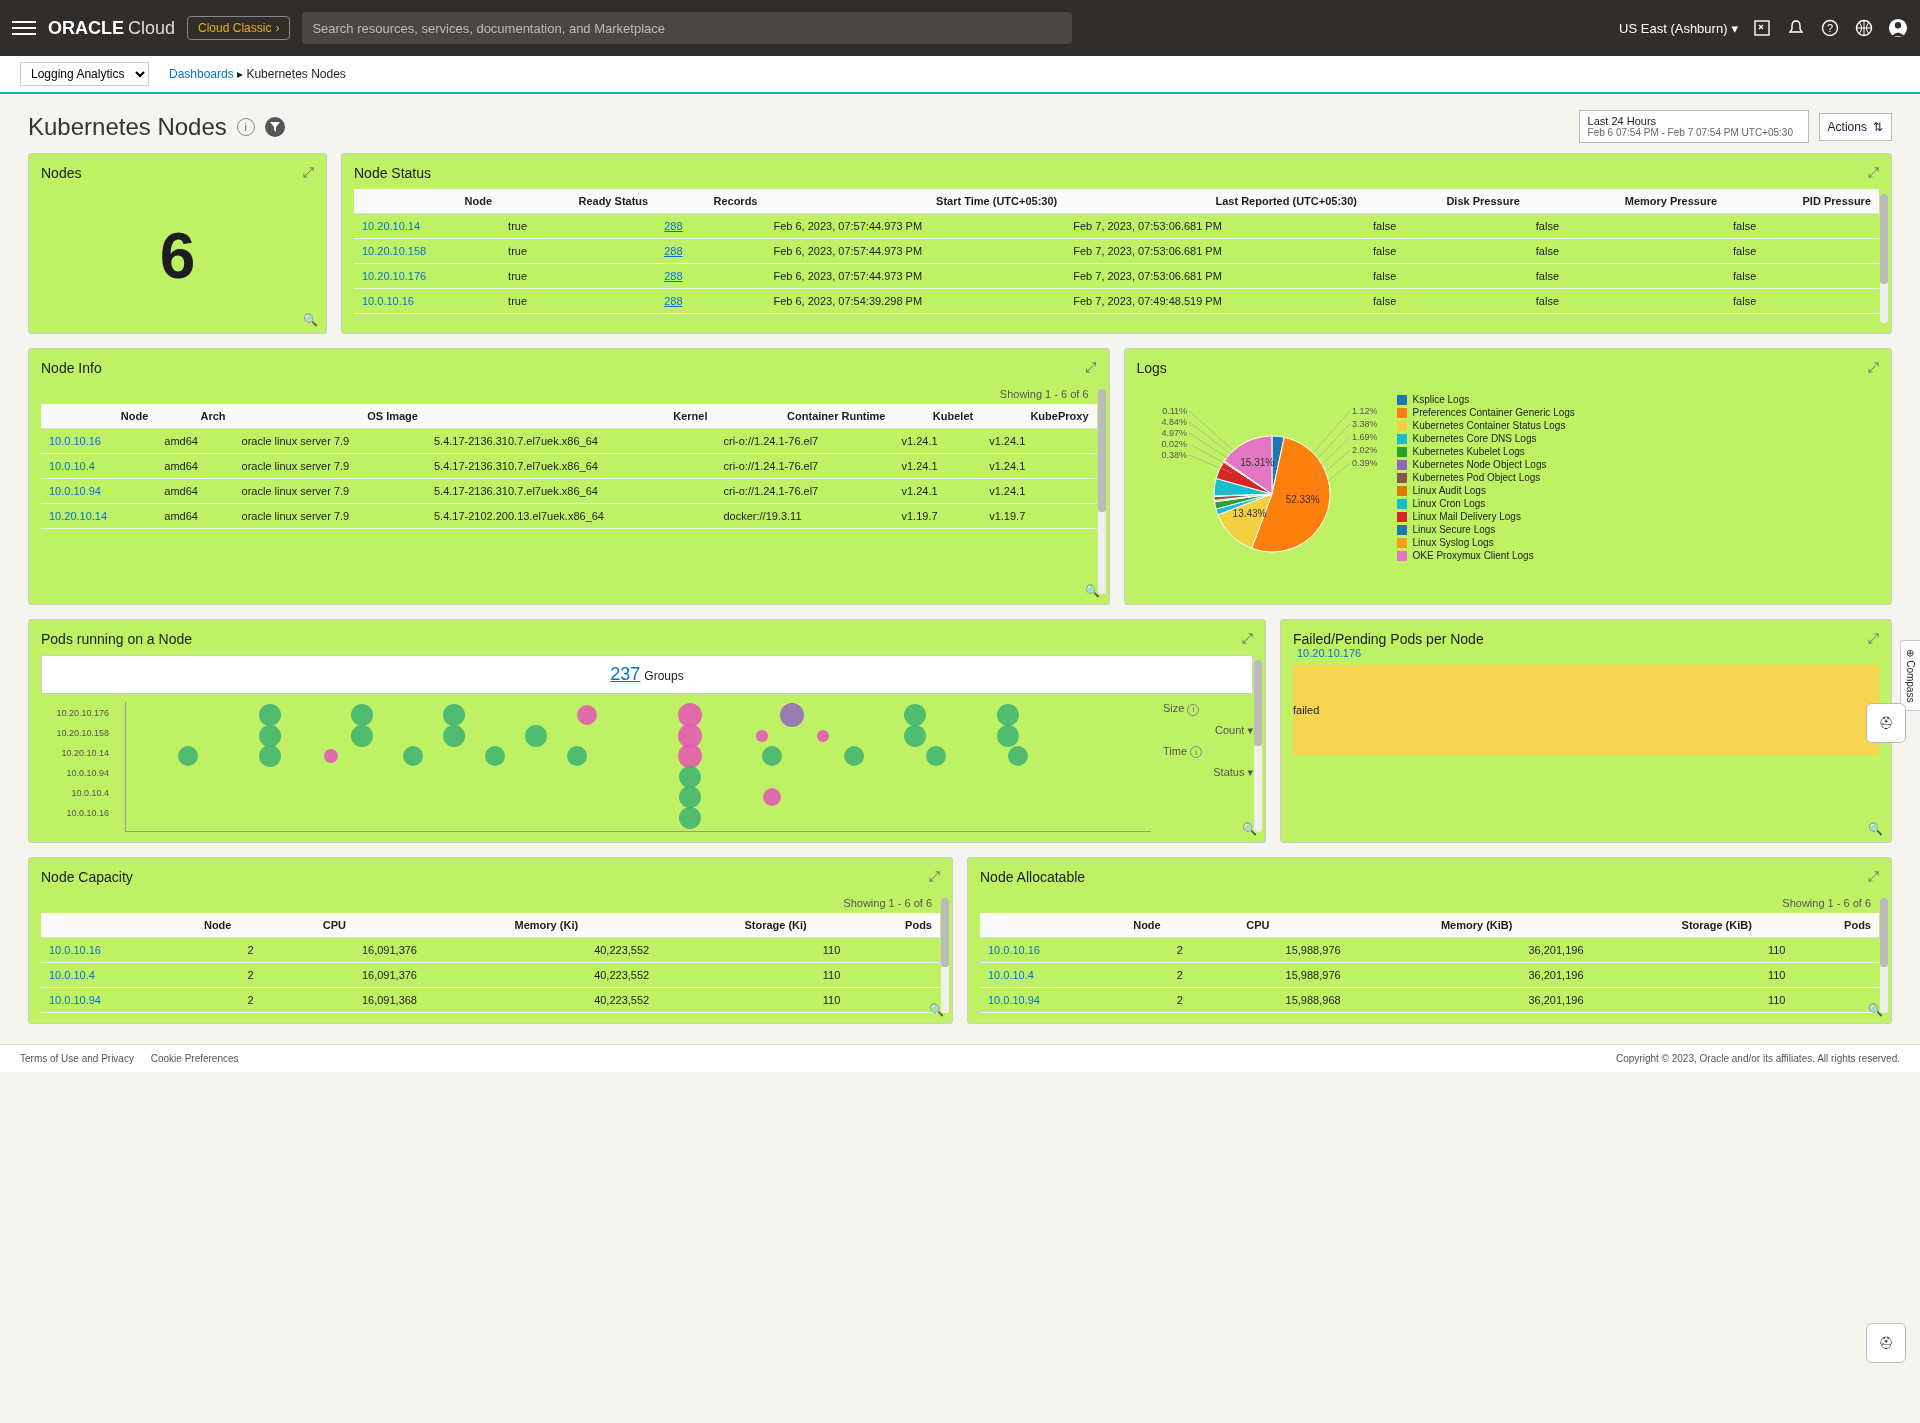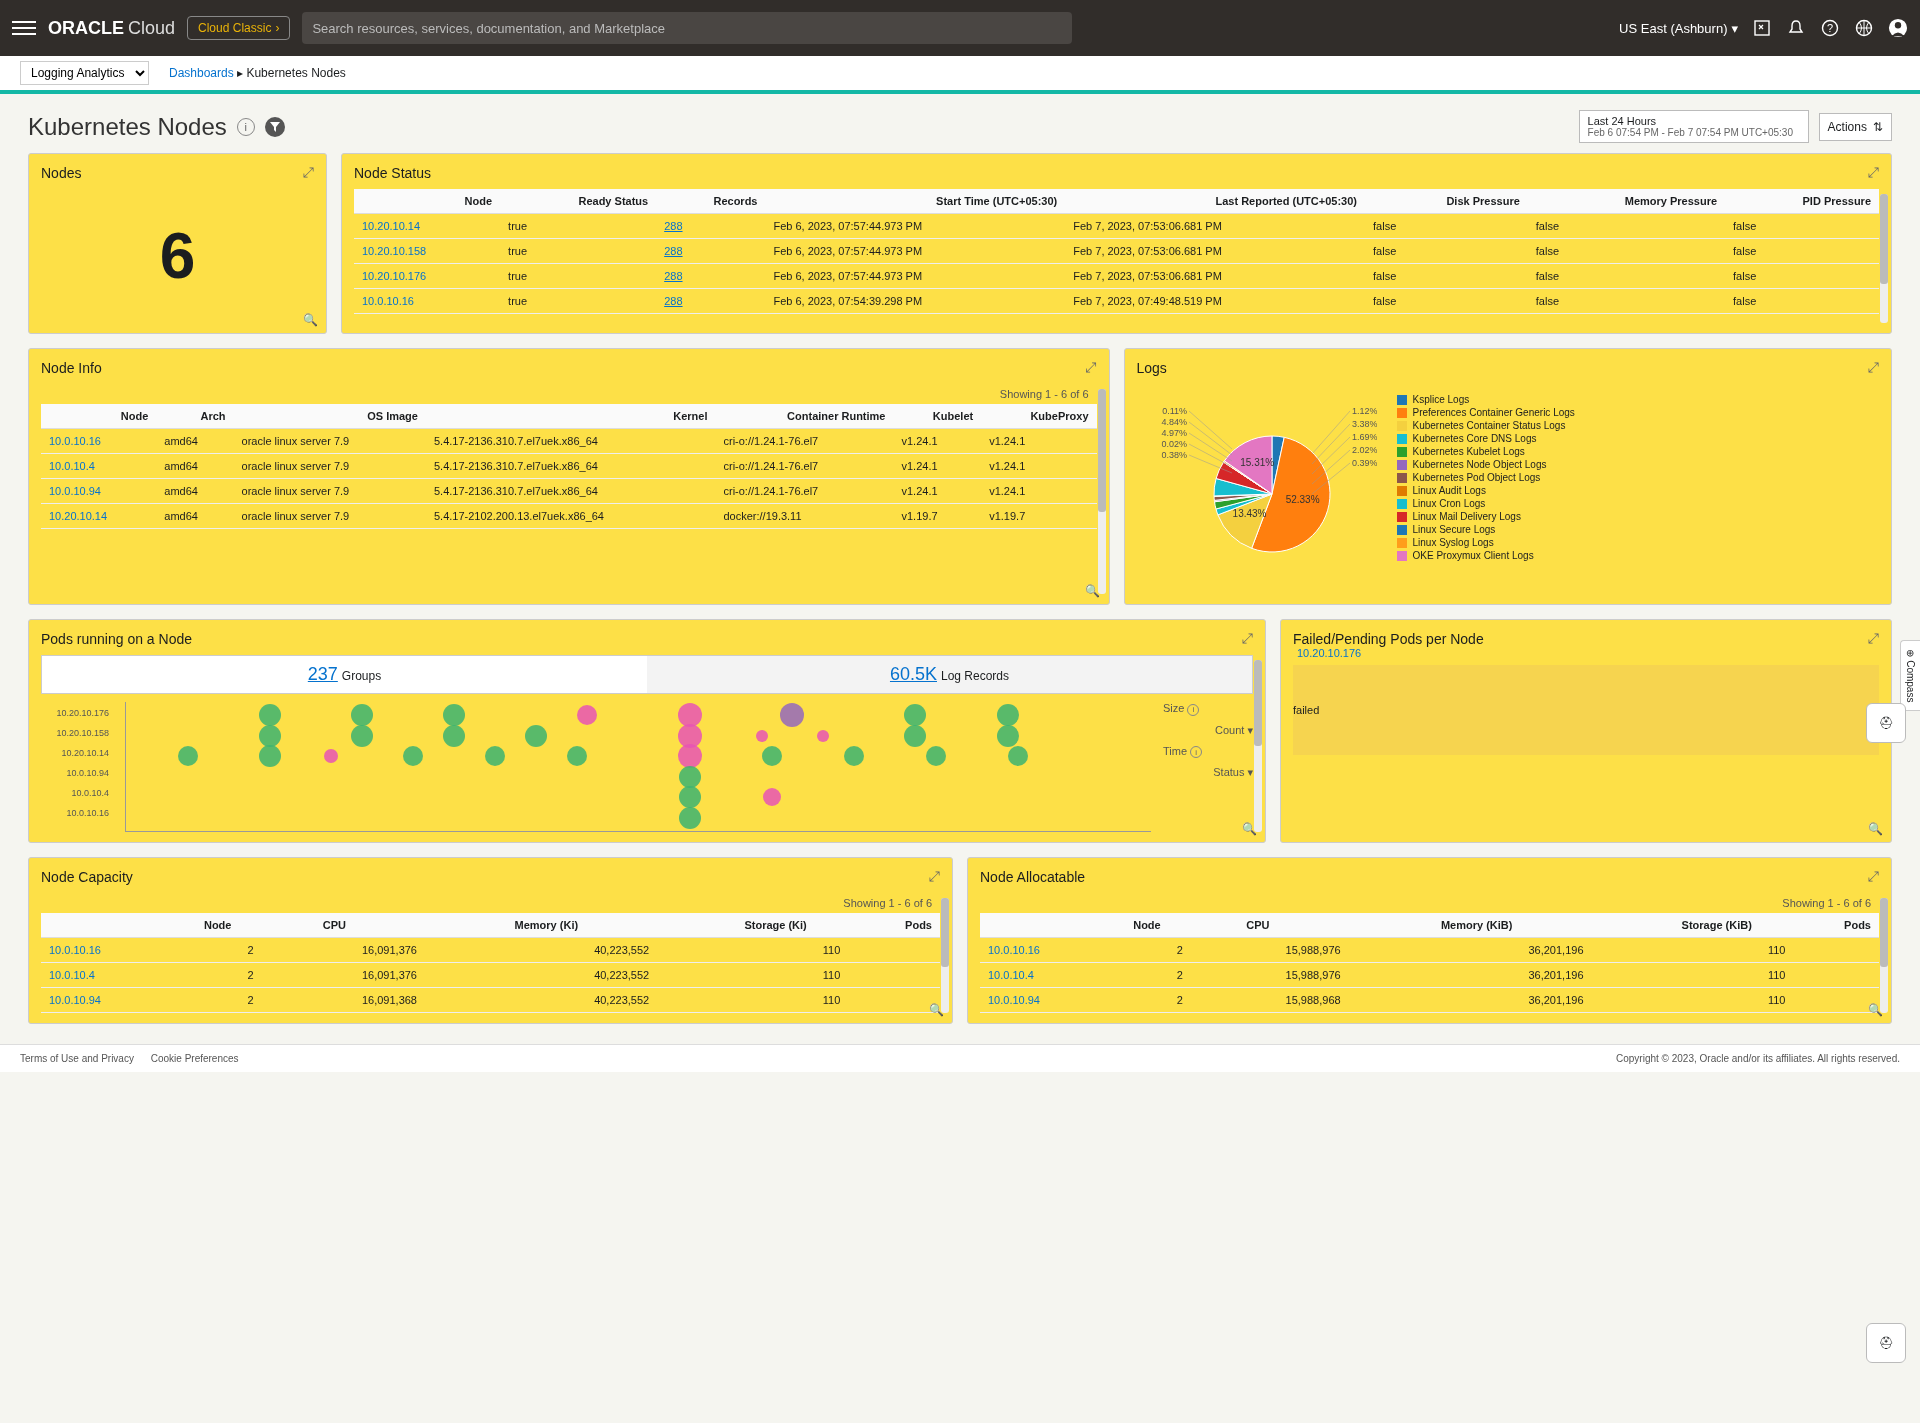--- a/index.html
+++ b/index.html
@@ -10,32 +10,32 @@
 .brand { font-size: 18px; font-weight: 400; display: flex; align-items: baseline; gap: 4px; }
 .brand b { font-weight: 600; }
 .brand-sub { color: #ddd; }
 .cloud-classic { border: 1px solid #888; border-radius: 4px; padding: 4px 10px; font-size: 12px; color: #eab308; cursor: pointer; display: flex; align-items: center; gap: 4px; }
 .search-bar { flex: 1; max-width: 770px; background: #4a4643; border-radius: 4px; height: 32px; display: flex; align-items: center; padding: 0 10px; color: #bbb; }
 .search-bar input { background: transparent; border: none; color: #fff; width: 100%; outline: none; font-size: 13px; }
 .search-bar input::placeholder { color: #bbb; }
 .top-right { margin-left: auto; display: flex; align-items: center; gap: 14px; font-size: 13px; }
 .top-icon { width: 20px; height: 20px; display: inline-flex; align-items: center; justify-content: center; cursor: pointer; }
 .region { cursor: pointer; display: flex; align-items: center; gap: 4px; }
-.subheader { background: #fff; border-bottom: 4px solid #14b8a6; height: 38px; display: flex; align-items: center; padding: 0 20px; gap: 20px; }
+.subheader { background: #fff; border-bottom: 2px solid #14b8a6; height: 38px; display: flex; align-items: center; padding: 0 20px; gap: 20px; }
 .subheader select { border: 1px solid #ccc; padding: 3px 6px; font-size: 12px; background: #fff; }
 .breadcrumb { font-size: 12px; }
 .breadcrumb a { color: #0572ce; text-decoration: none; }
 .page-header { display: flex; align-items: center; padding: 16px 28px 10px; gap: 10px; }
 .page-title { font-size: 24px; font-weight: 400; color: #333; }
 .header-right { margin-left: auto; display: flex; align-items: center; gap: 10px; }
 .timerange { border: 1px solid #bbb; background: #fff; padding: 4px 8px; font-size: 11px; min-width: 230px; }
 .timerange .tr-title { font-weight: 400; }
 .actions-btn { border: 1px solid #bbb; background: #fff; padding: 6px 8px; font-size: 12px; cursor: pointer; display: flex; align-items: center; gap: 6px; }
 .grid { padding: 0 28px 20px; display: grid; grid-template-columns: repeat(12, 1fr); gap: 14px; }
-.card { background: #fde047; border: 1px solid #ccc; border-radius: 3px; padding: 10px 12px; position: relative; }
+.card { background: #bef264; border: 1px solid #ccc; border-radius: 3px; padding: 10px 12px; position: relative; }
 .card-title { font-size: 14px; font-weight: 400; margin-bottom: 8px; display: flex; align-items: center; }
 .card-title .expand { margin-left: auto; cursor: pointer; color: #666; }
 .big-num { font-size: 64px; font-weight: 700; text-align: center; padding: 30px 0; }
 table { width: 100%; border-collapse: collapse; font-size: 11px; }
 th { text-align: right; font-weight: 600; padding: 6px 8px; border-bottom: 1px solid #ddd; background: #fafafa; }
 td { padding: 6px 8px; border-bottom: 1px solid #eee; vertical-align: top; }
 td a, .link { color: #0572ce; text-decoration: none; }
 td a.ul { text-decoration: underline; }
 .scroll-ind { position: absolute; right: 3px; top: 40px; bottom: 10px; width: 8px; background: #eee; border-radius: 3px; }
 .scroll-thumb { background: #bbb; border-radius: 3px; width: 100%; }
@@ -399,21 +399,20 @@
     </div>
   </div>
 
   <div class="card c-pods">
     <div class="card-title">
         <span>Pods running on a Node</span>
         <span class="expand">⤢</span>
       </div>
     <div class="tabs">
       <div class="tab active"><span class="big">237</span><span>Groups</span></div>
-      <div class="tab"><span class="big">60.5K</span><span>Log Records</span></div>
     </div>
     <div class="bubble-area">
       <div style="width:72px;position:relative">
 
         <div id="bubble-ylabels">
             <div style="position: absolute; right: 4px; font-size: 9px; color: rgb(85, 85, 85); top: 6px;">10.20.10.176</div>
             <div style="position: absolute; right: 4px; font-size: 9px; color: rgb(85, 85, 85); top: 26px;">10.20.10.158</div>
             <div style="position: absolute; right: 4px; font-size: 9px; color: rgb(85, 85, 85); top: 46px;">10.20.10.14</div>
             <div style="position: absolute; right: 4px; font-size: 9px; color: rgb(85, 85, 85); top: 66px;">10.0.10.94</div>
             <div style="position: absolute; right: 4px; font-size: 9px; color: rgb(85, 85, 85); top: 86px;">10.0.10.4</div>

